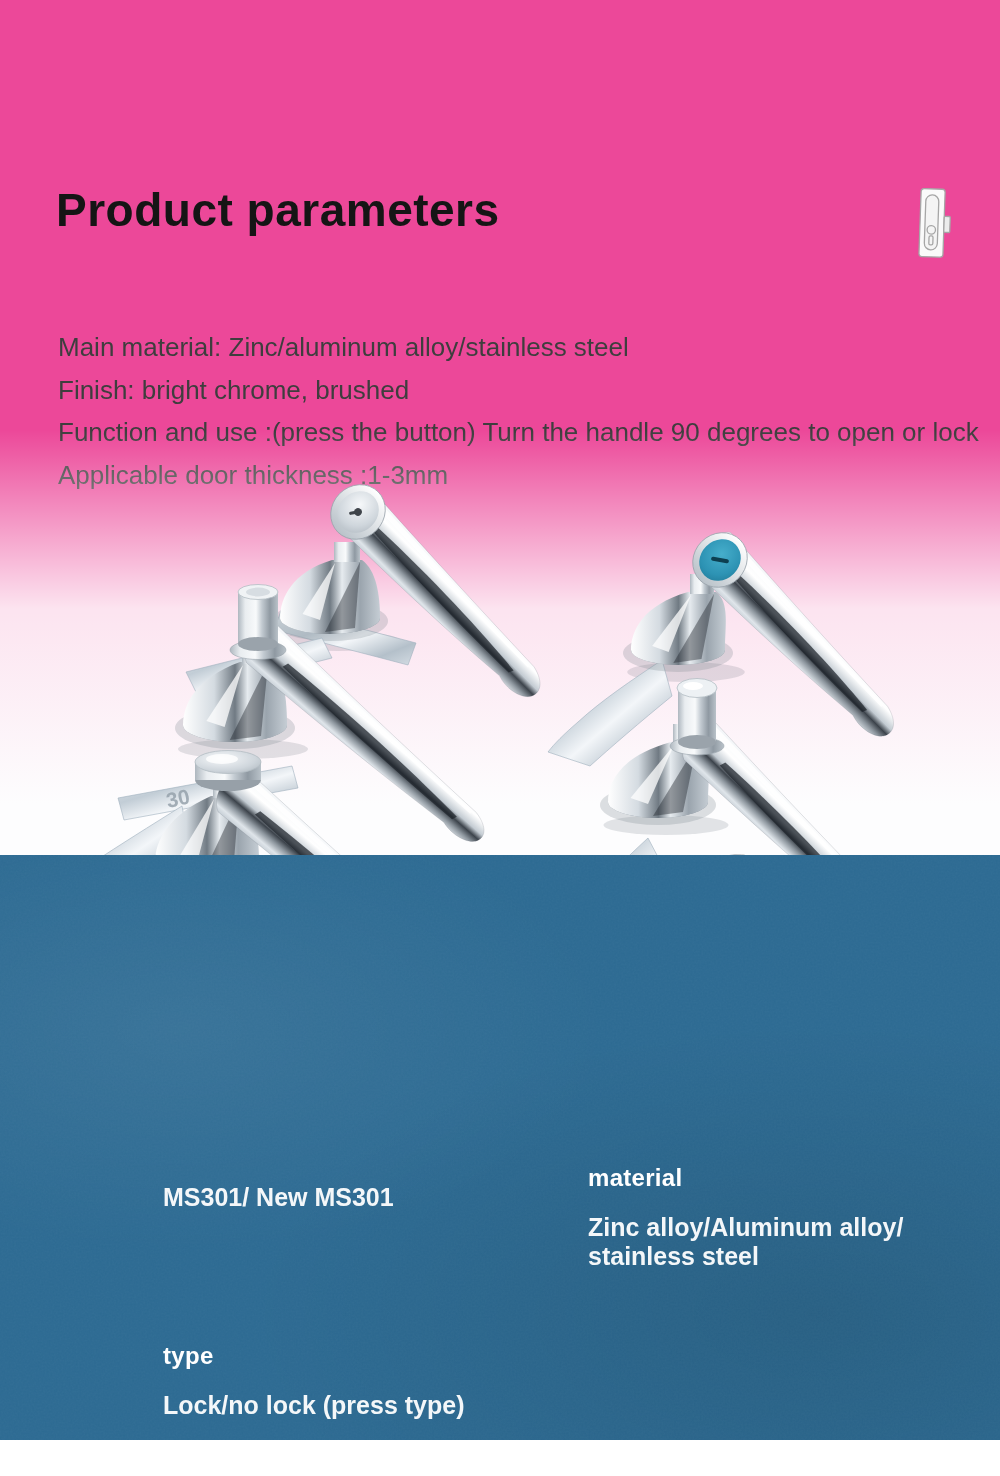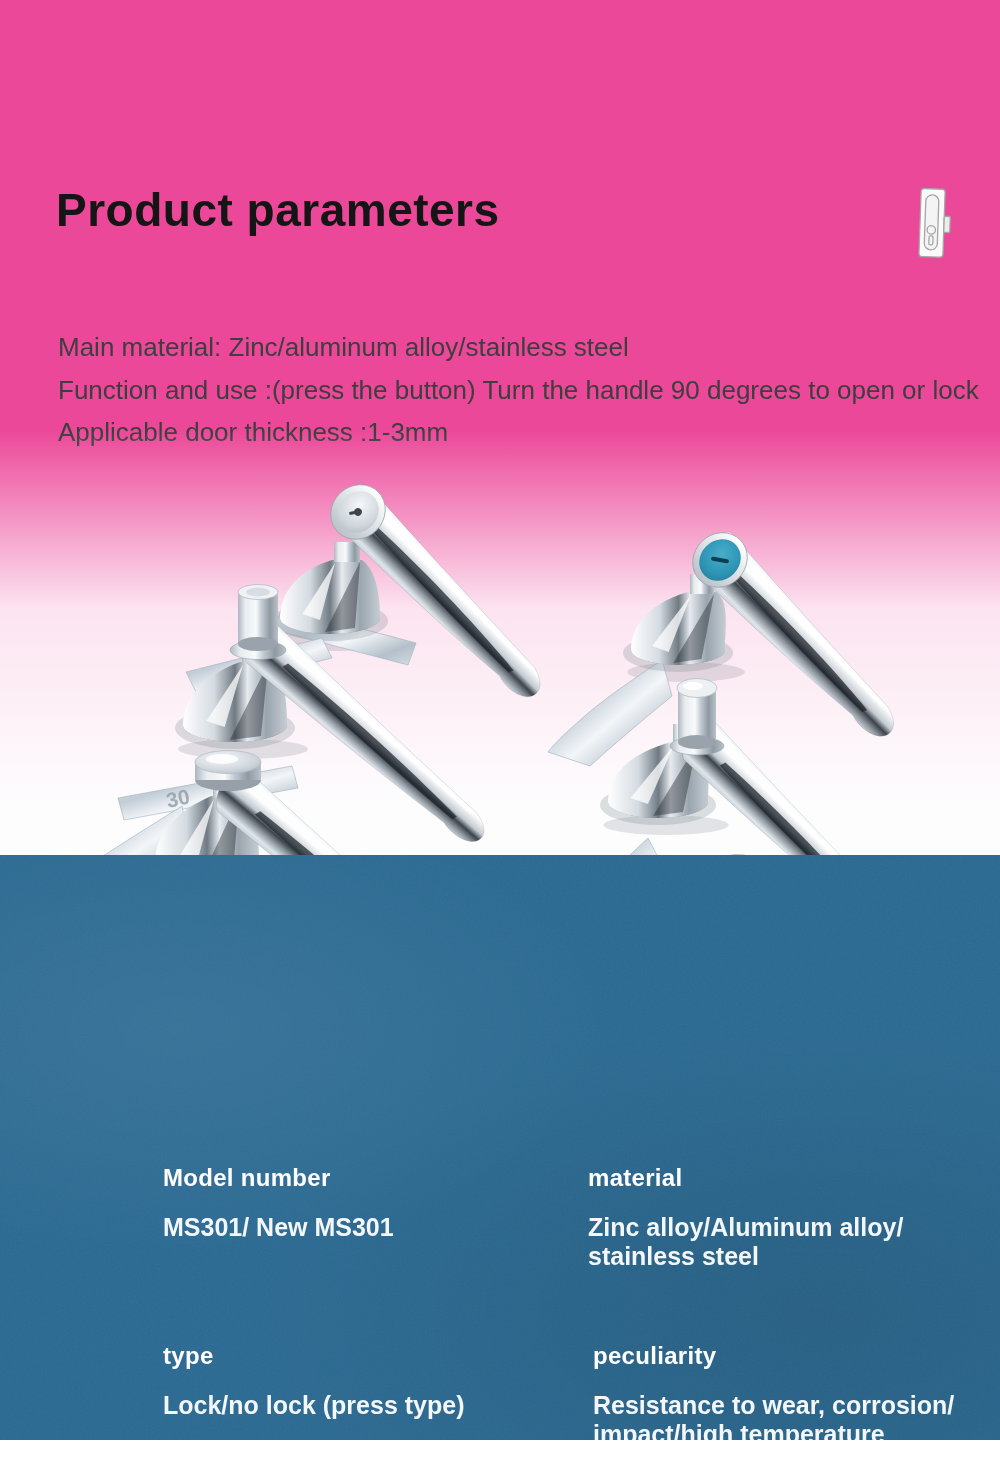--- a/index.html
+++ b/index.html
@@ -48,20 +48,21 @@
       <rect x="6" y="3" width="24" height="68" rx="3" fill="#fafafa"></rect>
       <rect x="11" y="9" width="13" height="55" rx="6.5" fill="#f4f4f4"></rect>
       <rect x="30" y="30" width="6" height="16" rx="1" fill="#ececec"></rect>
       <circle cx="17.5" cy="44" r="4.2"></circle>
       <rect x="15.5" y="50" width="4" height="9" rx="1.5"></rect>
     </g>
   </svg>
 
   <div class="specs">
     <p>Main material: Zinc/aluminum alloy/stainless steel</p>
+    <p>Finish: bright chrome, brushed</p>
     <p>Function and use :(press the button) Turn the handle 90 degrees to open or lock</p>
     <p>Applicable door thickness :1-3mm</p>
   </div>
 
   <div class="photo-bg"></div>
 
   <svg class="photo" viewBox="0 460 1000 660">
     <defs>
       <linearGradient id="gLevC" x1="0" y1="0" x2="0" y2="1">
         <stop offset="0" stop-color="#f2f5f8"></stop>
@@ -310,31 +311,25 @@
     <svg class="noise">
       <filter id="panelNoise">
         <feTurbulence type="fractalNoise" baseFrequency="0.55" numOctaves="2" seed="7"></feTurbulence>
         <feColorMatrix type="matrix" values="0 0 0 0 1  0 0 0 0 1  0 0 0 0 1  0 0 0 0.07 0"></feColorMatrix>
       </filter>
       <rect width="100%" height="100%" filter="url(#panelNoise)"></rect>
     </svg>
   </div>
 
   <div class="cell model">
-    <h3>Model number</h3>
     <p>MS301/ New MS301</p>
   </div>
   <div class="cell material">
     <h3>material</h3>
     <p>Zinc alloy/Aluminum alloy/
 stainless steel</p>
   </div>
   <div class="cell type">
     <h3>type</h3>
     <p>Lock/no lock (press type)</p>
   </div>
-  <div class="cell peculiarity">
-    <h3>peculiarity</h3>
-    <p>Resistance to wear, corrosion/
-impact/high temperature</p>
-  </div>
 
 </div>
 
 </body></html>

